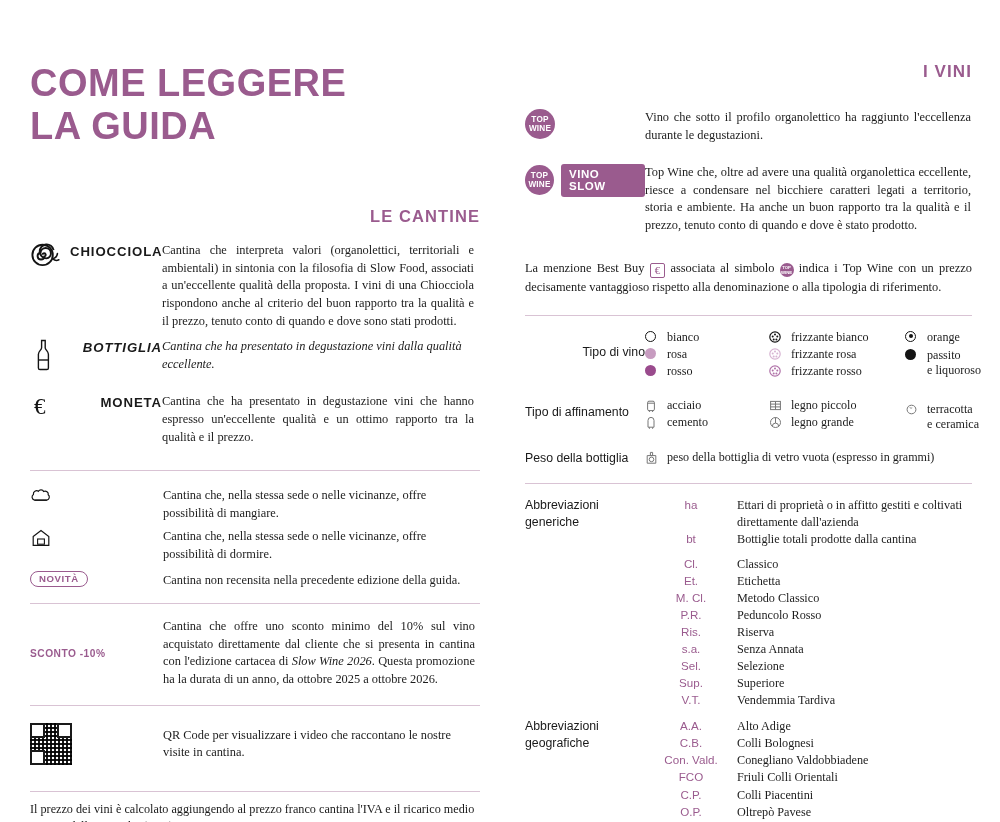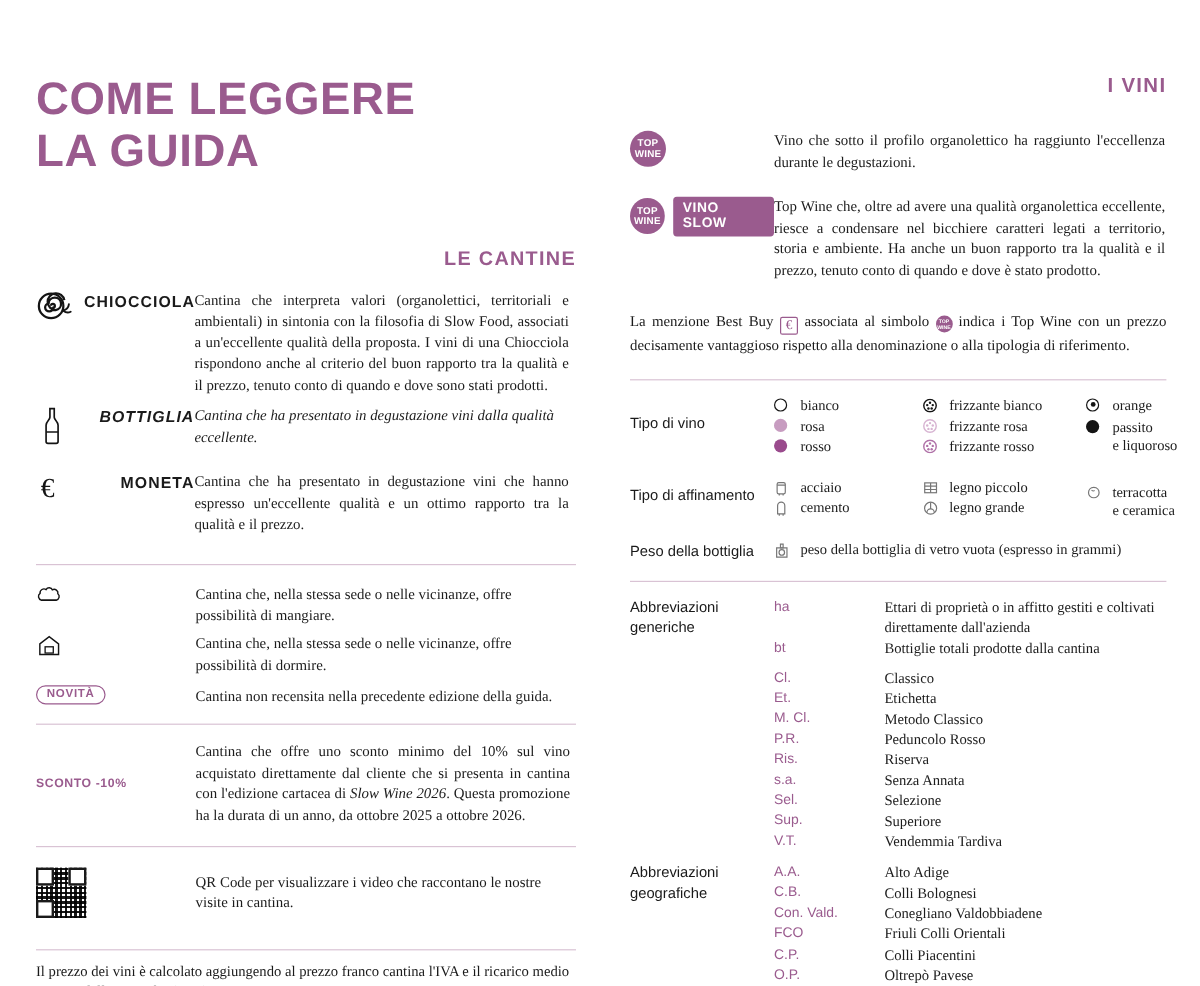--- a/index.html
+++ b/index.html
@@ -247,20 +247,21 @@
     color: #1a1a1a;
   }
   .abbr-list { flex: 1 1 auto; }
   .abbr-item { display: flex; align-items: flex-start; }
   .abbr-item .k {
     flex: 0 0 92px;
     font-family: "Liberation Sans", sans-serif;
     font-size: 11.6px;
     color: #9a5b8e;
     line-height: 1.40;
+    text-align: center;
   }
   .abbr-item .v {
     font-family: "Liberation Serif", serif;
     font-size: 12.2px;
     line-height: 1.40;
     color: #1c1c1c;
   }
   .gap-sm { height: 7px; }
   .italic { font-style: italic; }
 </style>
@@ -402,21 +403,21 @@
 
     <div class="bestbuy-p" style="margin-top:24px;">
       <span>La menzione Best Buy </span><span class="inline-bb">€</span><span> associata al simbolo </span><span class="inline-tw">TOP<br>WINE</span><span> indica i Top Wine con un prezzo decisamente vantaggioso rispetto alla denominazione o alla tipologia di riferimento.</span>
     </div>
 
     <hr class="rule" style="margin-top:18px;">
 
     <div class="symtab" style="padding-top:14px;">
 
       <div class="symrow">
-        <div class="rowlabel" style="padding-top:14px;">Tipo di vino</div>
+        <div class="rowlabel" style="padding-top:14px;text-align:right;">Tipo di vino</div>
         <div class="symcols">
           <div class="symcol c1">
             <div class="symitem">
               <span class="sg">
                   <span class="dot bianco"></span>
                 </span>
               <span class="st">bianco</span>
             </div>
             <div class="symitem">
               <span class="sg">

